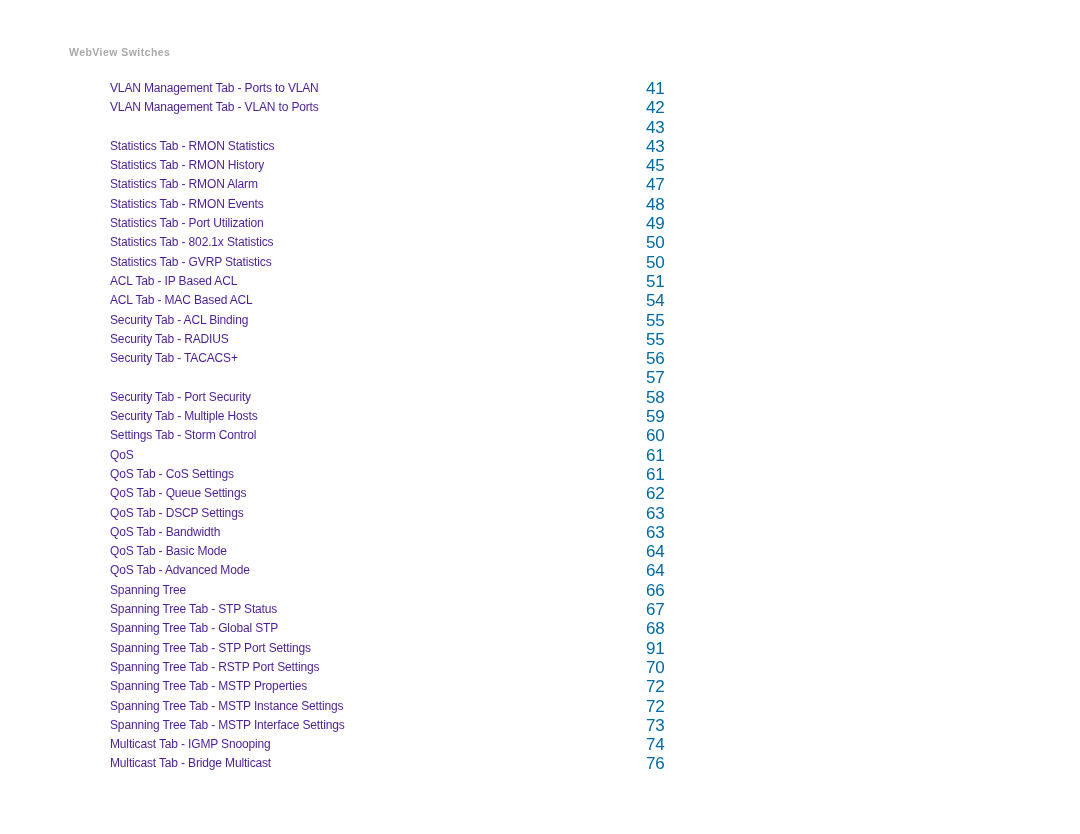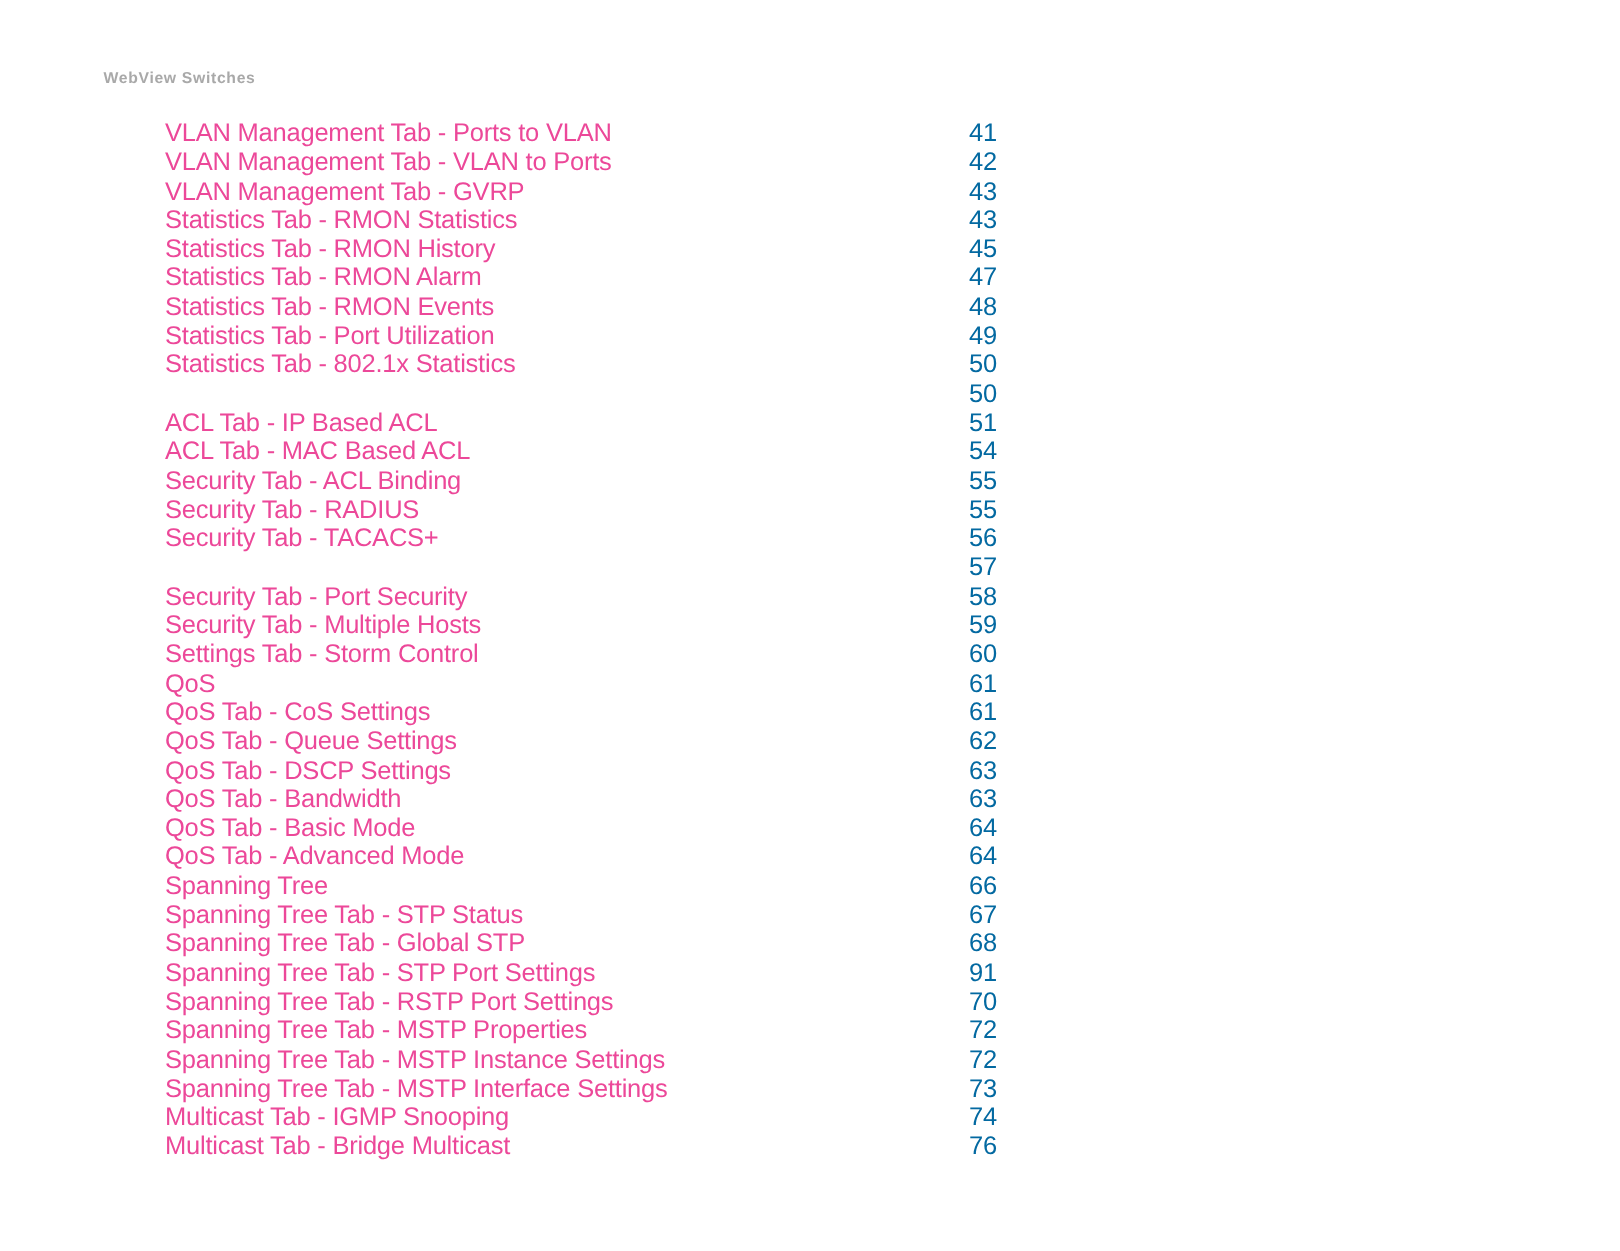--- a/index.html
+++ b/index.html
@@ -42,23 +42,23 @@
     position: relative;
     height: 19.3px;
     line-height: 19.3px;
     white-space: nowrap;
   }
   .toc-title {
     position: absolute;
     left: 0;
     top: 0;
     font-family: "Liberation Sans", sans-serif;
-    font-size: 17px;
+    font-size: 12px;
     font-weight: normal;
-    color: #ec4899;
+    color: #4c1d95;
     letter-spacing: -0.15px;
     white-space: nowrap;
   }
   .toc-page {
     position: absolute;
     left: 536px;
     top: 0;
     font-family: "Liberation Sans", sans-serif;
     font-size: 17px;
     font-weight: normal;
@@ -77,21 +77,20 @@
   <div class="toc">
       <div class="toc-row">
         <span class="toc-title">VLAN Management Tab - Ports to VLAN</span>
         <span class="toc-page">41</span>
       </div>
       <div class="toc-row">
         <span class="toc-title">VLAN Management Tab - VLAN to Ports</span>
         <span class="toc-page">42</span>
       </div>
       <div class="toc-row">
-        <span class="toc-title">VLAN Management Tab - GVRP</span>
         <span class="toc-page">43</span>
       </div>
       <div class="toc-row">
         <span class="toc-title">Statistics Tab - RMON Statistics</span>
         <span class="toc-page">43</span>
       </div>
       <div class="toc-row">
         <span class="toc-title">Statistics Tab - RMON History</span>
         <span class="toc-page">45</span>
       </div>
@@ -105,20 +104,21 @@
       </div>
       <div class="toc-row">
         <span class="toc-title">Statistics Tab - Port Utilization</span>
         <span class="toc-page">49</span>
       </div>
       <div class="toc-row">
         <span class="toc-title">Statistics Tab - 802.1x Statistics</span>
         <span class="toc-page">50</span>
       </div>
       <div class="toc-row">
+        <span class="toc-title">Statistics Tab - GVRP Statistics</span>
         <span class="toc-page">50</span>
       </div>
       <div class="toc-row">
         <span class="toc-title">ACL Tab - IP Based ACL</span>
         <span class="toc-page">51</span>
       </div>
       <div class="toc-row">
         <span class="toc-title">ACL Tab - MAC Based ACL</span>
         <span class="toc-page">54</span>
       </div>

